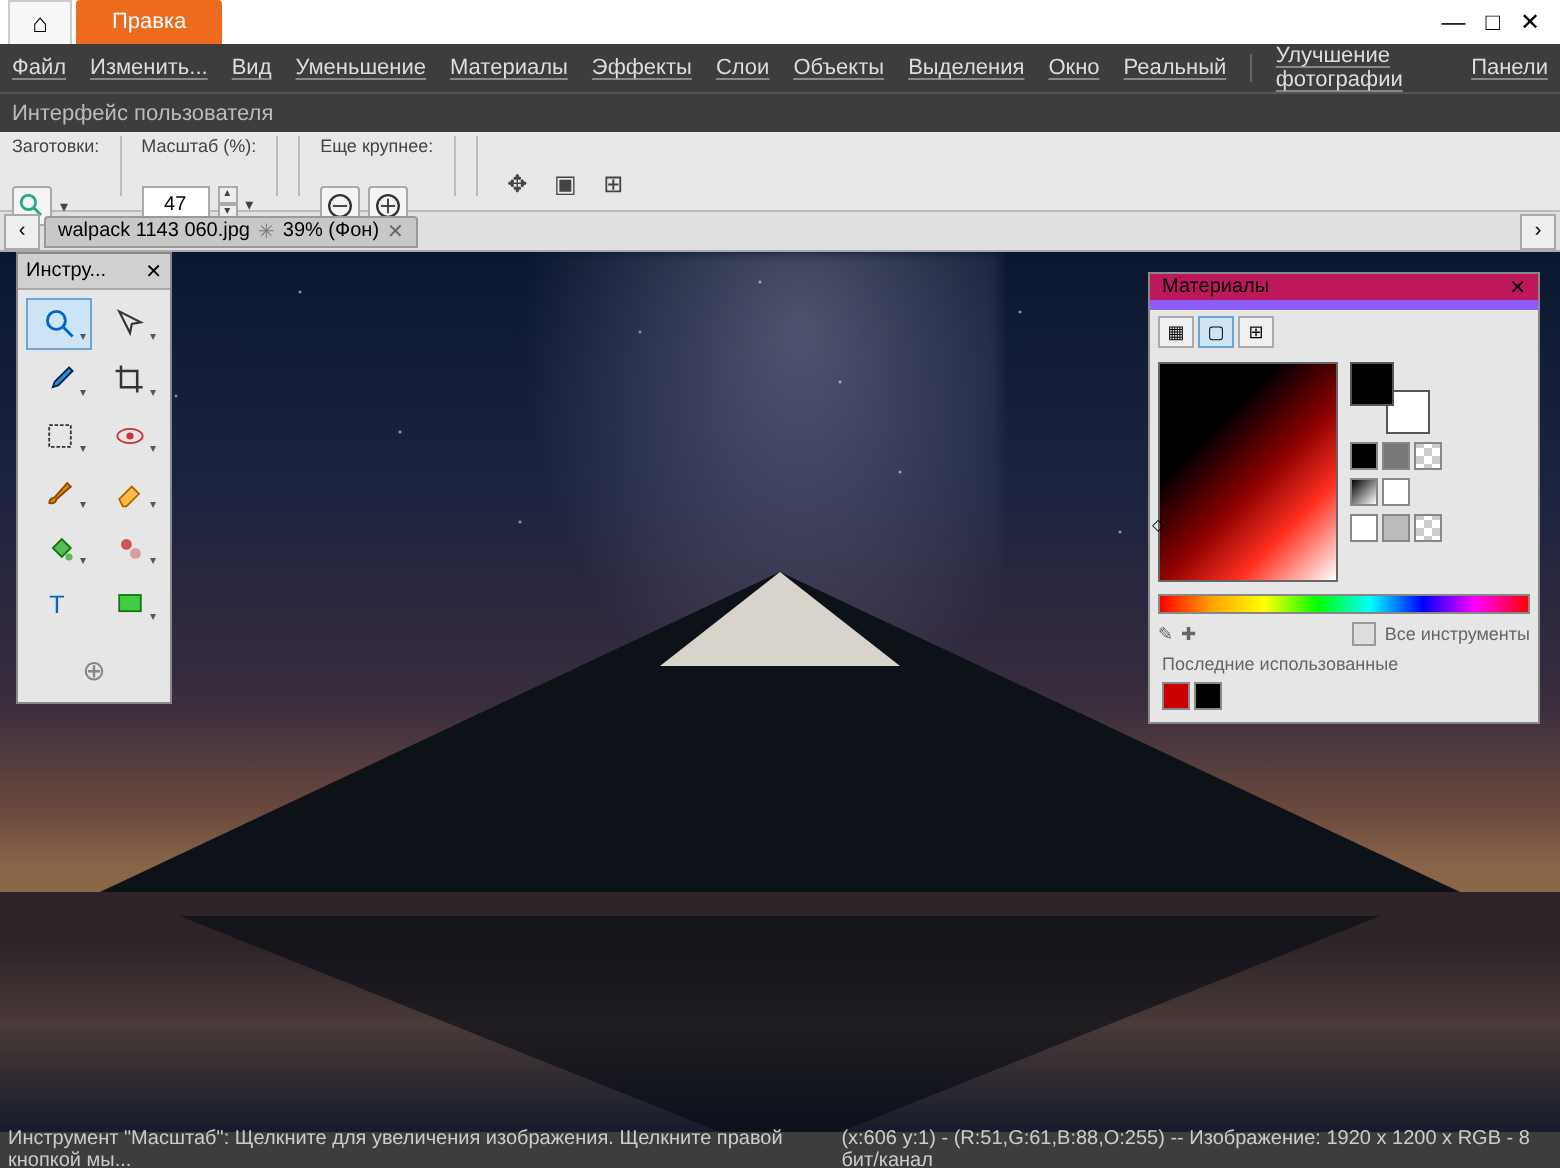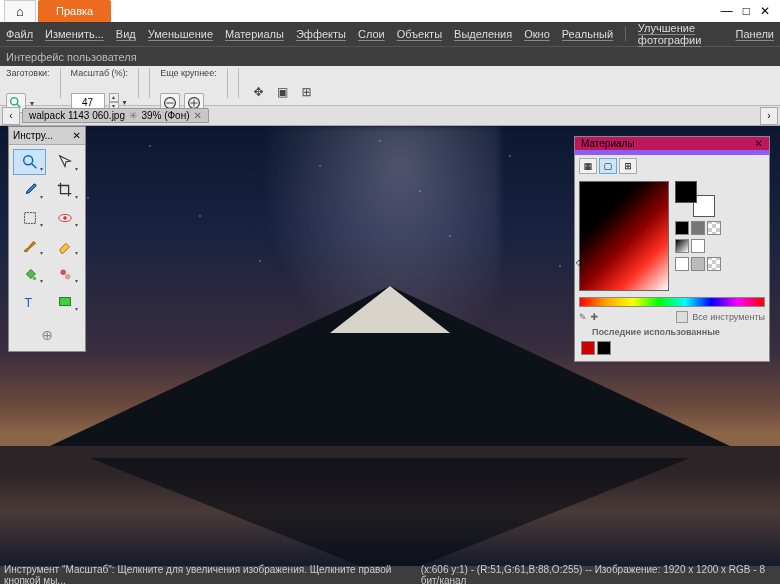--- a/index.html
+++ b/index.html
@@ -70,21 +70,21 @@
 .fgbg { position: relative; width: 40px; height: 36px; }
 .fgbg .sw { position: absolute; width: 22px; height: 22px; border: 1px solid #555; }
 .fgbg .fg { background: #000; top: 0; left: 0; z-index: 2; }
 .fgbg .bg { background: #fff; bottom: 0; right: 0; }
 .swrow { display: flex; gap: 2px; }
 .minisw { width: 14px; height: 14px; border: 1px solid #888; }
 .minisw.chk { background: repeating-conic-gradient(#ccc 0 25%,#fff 0 50%) 0/8px 8px; }
 .huebar { height: 10px; margin: 2px 4px; background: linear-gradient(90deg,red,orange,yellow,lime,cyan,blue,magenta,red); border: 1px solid #888; }
 .toolrow { display: flex; align-items: center; gap: 4px; padding: 2px 4px; font-size: 9px; color: #666; }
 .toolrow .cb { width: 12px; height: 12px; border: 1px solid #999; background: #ddd; }
-.lasthdr { font-size: 9px; color: #666; padding: 2px 17px; font-weight: bold; }
+.lasthdr { font-size: 9px; color: #666; padding: 2px 6px; }
 .lastrow { display: flex; gap: 2px; padding: 2px 6px 6px; }
 
 .statusbar { position: absolute; bottom: 0; left: 0; right: 0; height: 18px; background: #3d3d3d; color: #ccc; font-size: 10px; display: flex; align-items: center; padding: 0 4px; gap: 8px; }
 .statusbar .r { margin-left: auto; }
 </style>
 </head>
 <body>
 
 <div class="titlebar">
   <div class="tabs">

